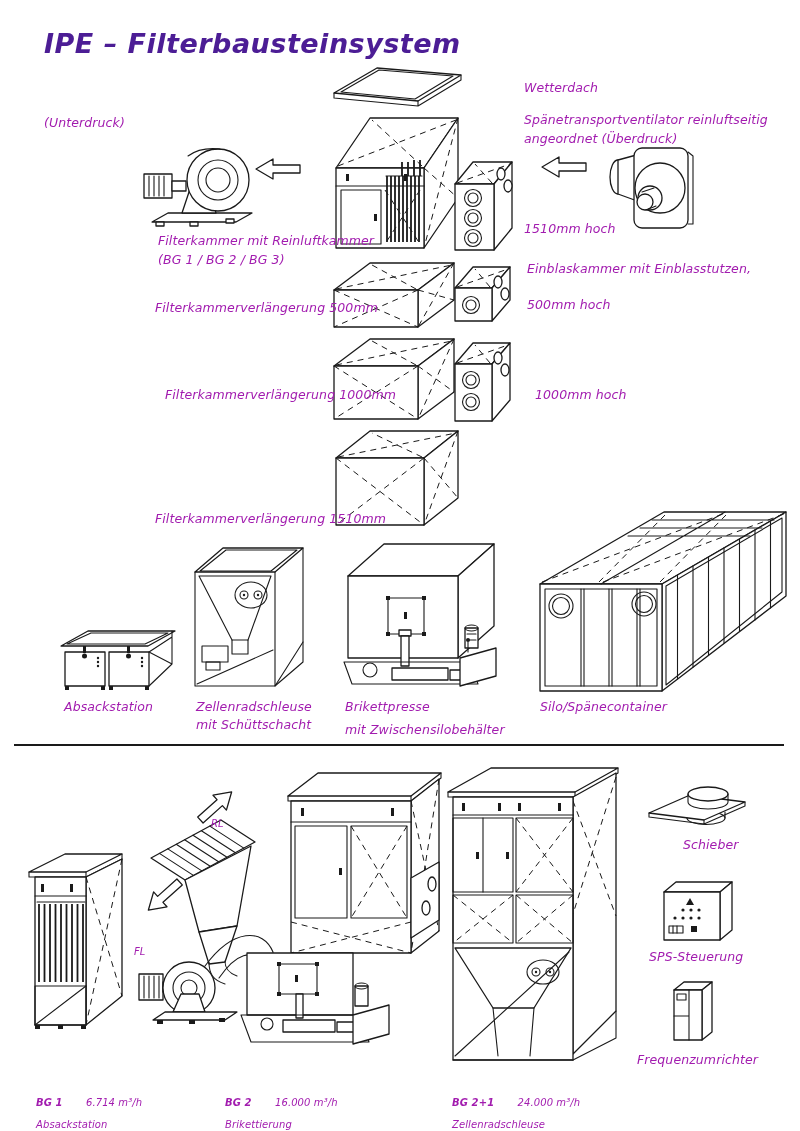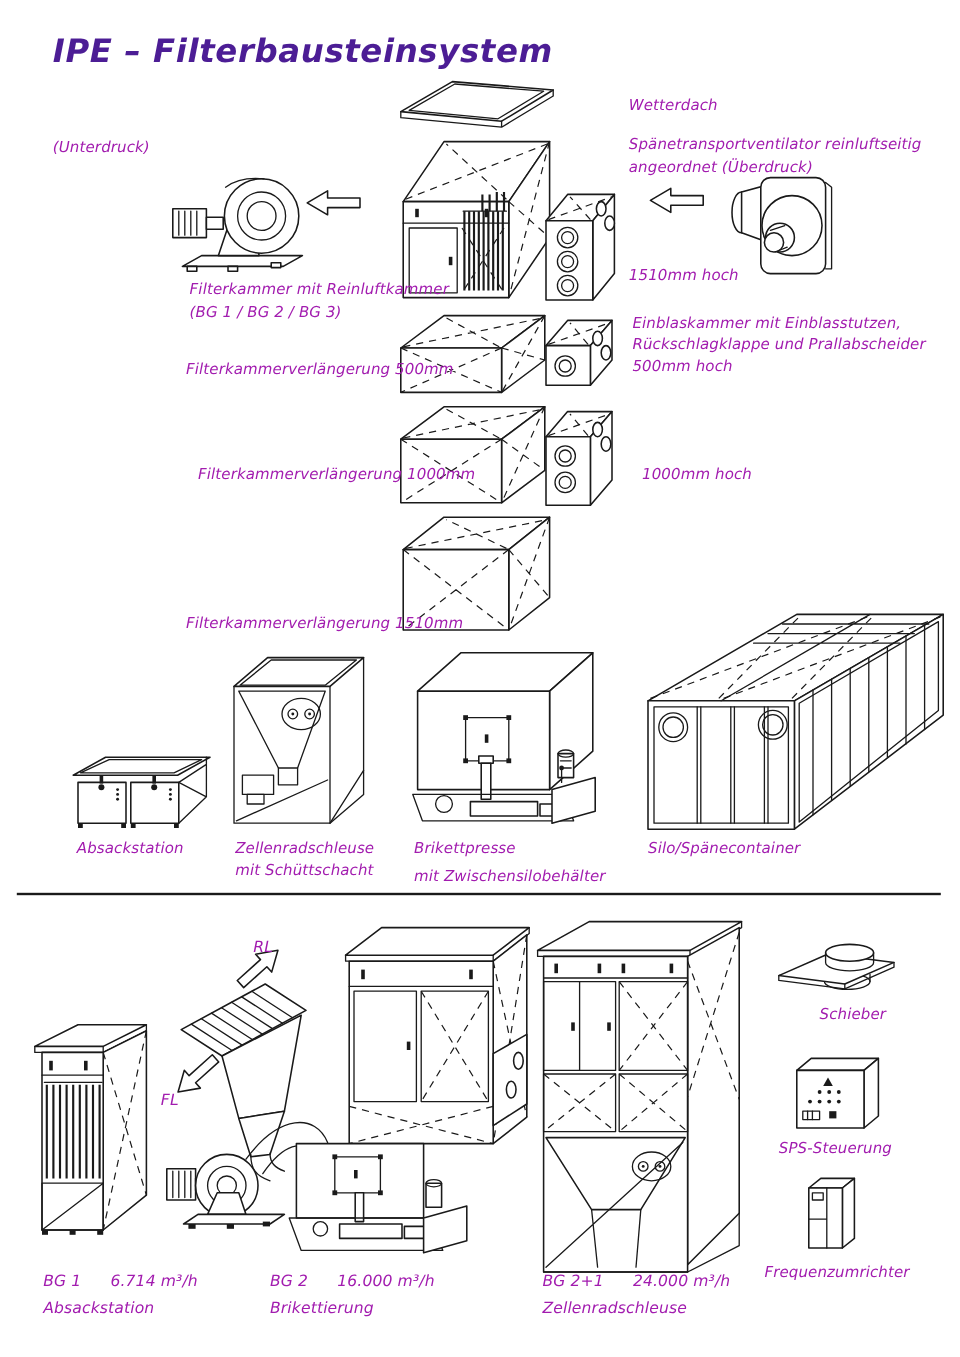--- a/index.html
+++ b/index.html
@@ -1,26 +1,26 @@
 <!DOCTYPE html>
 <html><head>
 <meta charset="utf-8">
 <title>IPE - Filterbausteinsystem</title>
 <style>
   html,body{margin:0;padding:0;background:#e8e8e8;}
   .canvas{position:relative;width:800px;height:1131px;background:#ffffff;margin:0 auto;overflow:hidden;
           font-family:"DejaVu Sans",sans-serif;color:#1a1a1a;}
   .lbl{position:absolute;font:italic 12.5px "DejaVu Sans",sans-serif;color:#a21caf;
        white-space:nowrap;letter-spacing:.1px;}
-  .lbl-b{font-size:13px;}
+  .lbl-b{font-size:10px;margin-top:36px;}
   .title{position:absolute;left:44px;top:28px;font:italic bold 27px "DejaVu Sans",sans-serif;
          letter-spacing:.5px;color:#4c1d95;}
   .draw{position:absolute;}
   .divider{position:absolute;left:14px;top:744px;width:770px;height:2px;background:#1a1a1a;}
-  .bgrow .code{display:inline-block;margin-right:20px;}
+  .bgrow .code{display:inline-block;margin-right:20px;font-weight:bold;}
   svg .f{fill:#ffffff;stroke:#1a1a1a;stroke-width:1.3;stroke-linejoin:round;}
   svg .l{fill:none;stroke:#1a1a1a;stroke-width:1.1;stroke-linecap:round;stroke-linejoin:round;}
   svg .d{fill:none;stroke:#1a1a1a;stroke-width:1;stroke-dasharray:6 5;}
   svg .b{fill:none;stroke:#1a1a1a;stroke-width:1.8;}
   svg .k{fill:#1a1a1a;stroke:none;}
 </style>
 </head>
 <body>
 
 <div class="canvas">
@@ -120,21 +120,20 @@
     <polygon class="f" points="40,28 58,7 58,40 40,61"></polygon>
     <rect class="f" x="3" y="28" width="37" height="33"></rect>
     <path class="d" d="M5,27 L56,9 M38,27 L23,9"></path>
     <circle class="l" cx="19" cy="45" r="8.5"></circle>
       <circle class="l" cx="19" cy="45" r="5"></circle>
     <ellipse class="f" cx="46" cy="22" rx="4" ry="6"></ellipse>
     <ellipse class="f" cx="53" cy="34" rx="4" ry="6"></ellipse>
   </svg>
   <div class="lbl" style="left:155px;top:300px">Filterkammerverlängerung 500mm</div>
   <div class="lbl" style="left:527px;top:261px">Einblaskammer mit Einblasstutzen,</div>
-  <div class="lbl" style="left:527px;top:279px">Rückschlagklappe und Prallabscheider</div>
   <div class="lbl" style="left:527px;top:297px">500mm hoch</div>
 
   <svg class="draw" style="left:330px;top:332px" width="130" height="90" viewBox="0 0 130 90">
     <polygon class="f" points="4,34 88,34 124,7 40,7"></polygon>
     <polygon class="f" points="88,34 124,7 124,60 88,87"></polygon>
     <rect class="f" x="4" y="34" width="84" height="53"></rect>
     <path class="d" d="M4,34 L88,87 M88,34 L4,87 M6,33 L122,9 M86,33 L42,9 M88,34 L124,60 M124,7 L88,87"></path>
   </svg>
   <svg class="draw" style="left:452px;top:334px" width="64" height="88" viewBox="0 0 64 88">
     <polygon class="f" points="3,30 40,30 58,9 21,9"></polygon>

